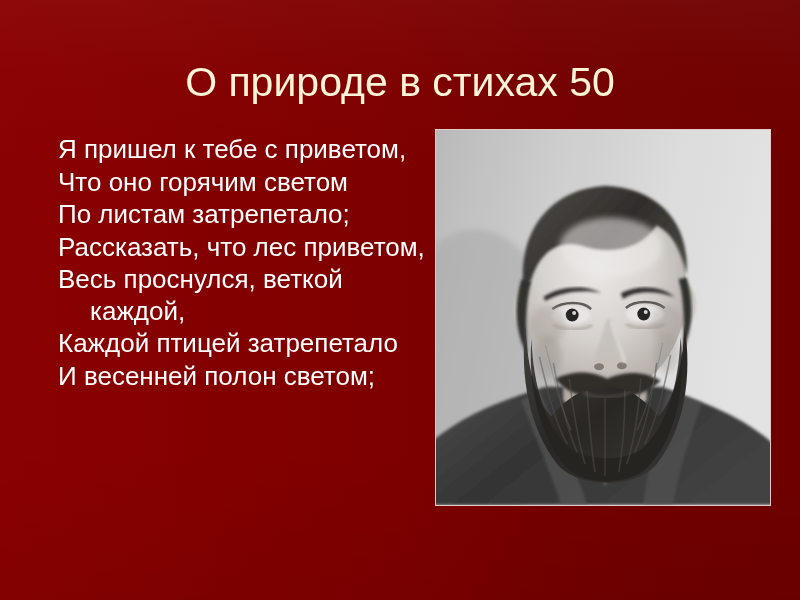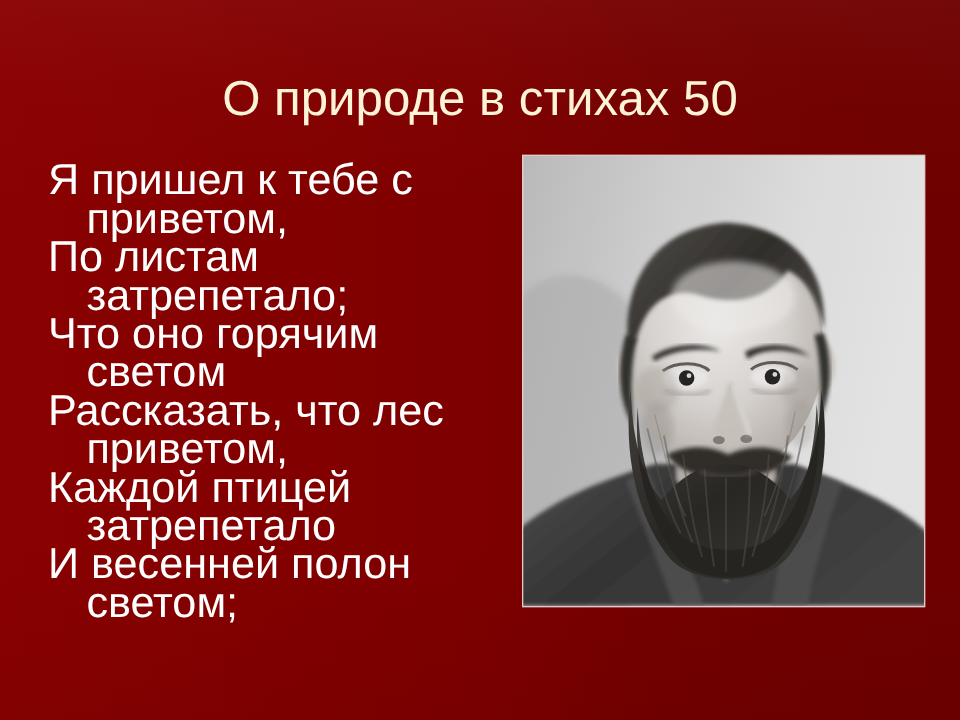--- a/index.html
+++ b/index.html
@@ -61,25 +61,25 @@
 
   #poem {
     position: absolute;
     left: 40px;
     top: 134px;
     width: 392px;
   }
 
   .poem-line {
     color: #ffffff;
-    font-size: 36px;
+    font-size: 26px;
     line-height: 31.5px;
     padding-left: 32px;
     text-indent: -32px;
-    margin: 0 0 1px 0;
+    margin: 0 0 1px 18px;
     word-spacing: 0px;
   }
 
   #portrait-frame {
     position: absolute;
     left: 435px;
     top: 129px;
     width: 336px;
     height: 377px;
     border: 1px solid #e6c9c9;
@@ -99,23 +99,24 @@
 
 <div id="slide">
 
   <div id="slide-bg"></div>
   <div id="slide-bg-v"></div>
 
   <div id="slide-title">О природе в стихах 50</div>
 
   <div id="poem">
     <p class="poem-line">Я пришел к тебе с приветом,</p>
+    <p class="poem-line">Что оно горячим светом</p>
     <p class="poem-line">По листам затрепетало;</p>
-    <p class="poem-line">Что оно горячим светом</p>
     <p class="poem-line">Рассказать, что лес приветом,</p>
+    <p class="poem-line">Весь проснулся, веткой каждой,</p>
     <p class="poem-line">Каждой птицей затрепетало</p>
     <p class="poem-line">И весенней полон светом;</p>
   </div>
 
   <div id="portrait-frame">
     <svg id="portrait-svg" viewBox="0 0 336 377" preserveAspectRatio="none">
       <defs>
         <linearGradient id="bgGrad" x1="0" y1="0" x2="1" y2="0.25">
           <stop offset="0%" stop-color="#bdbdbd"></stop>
           <stop offset="35%" stop-color="#d2d2d2"></stop>

